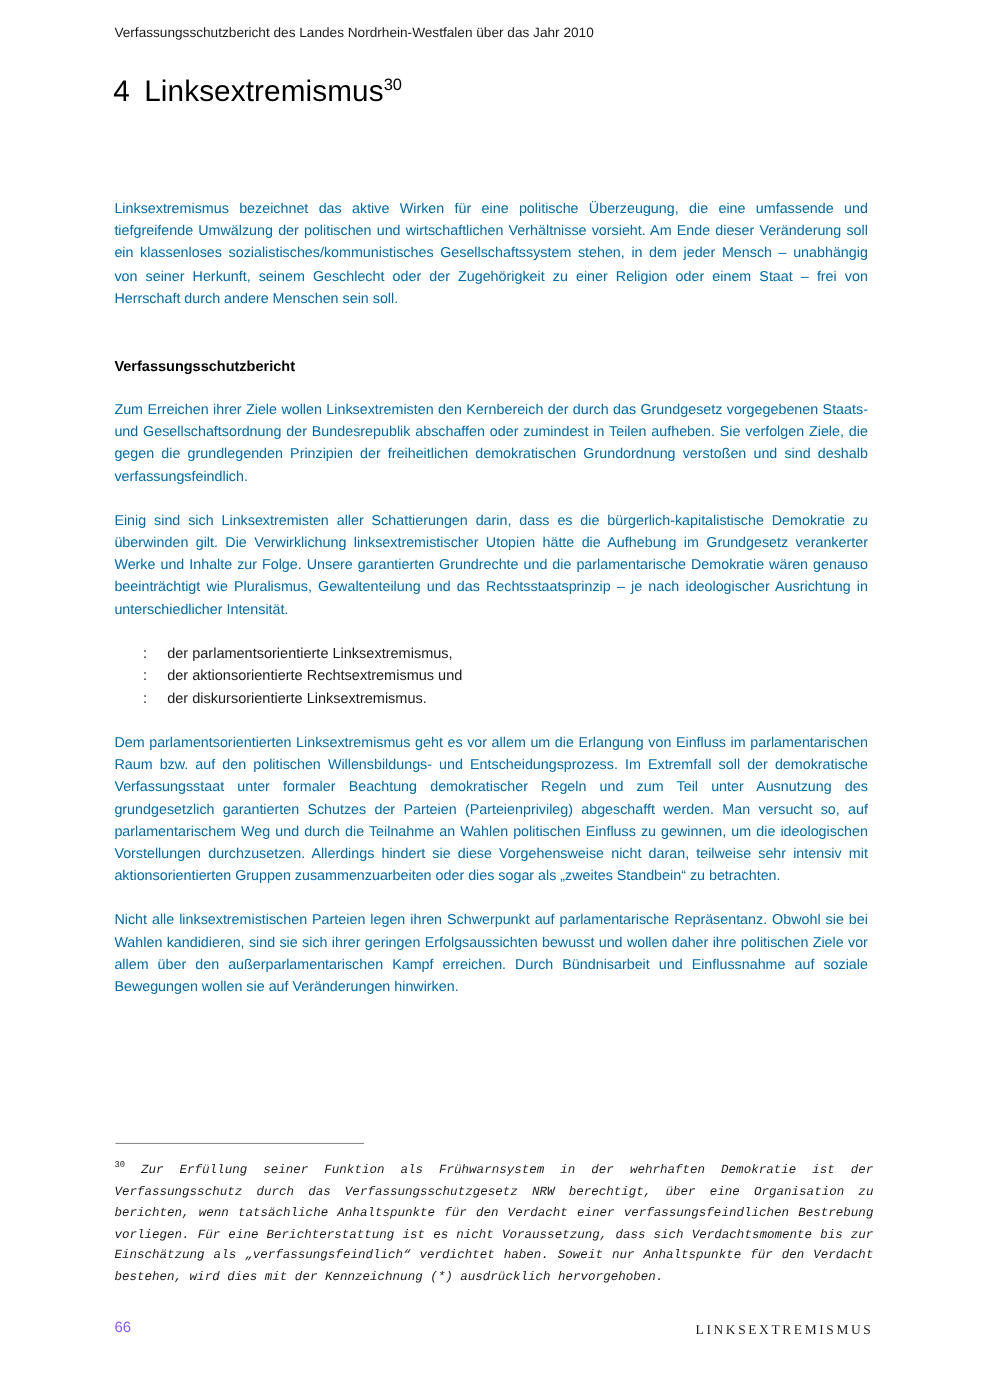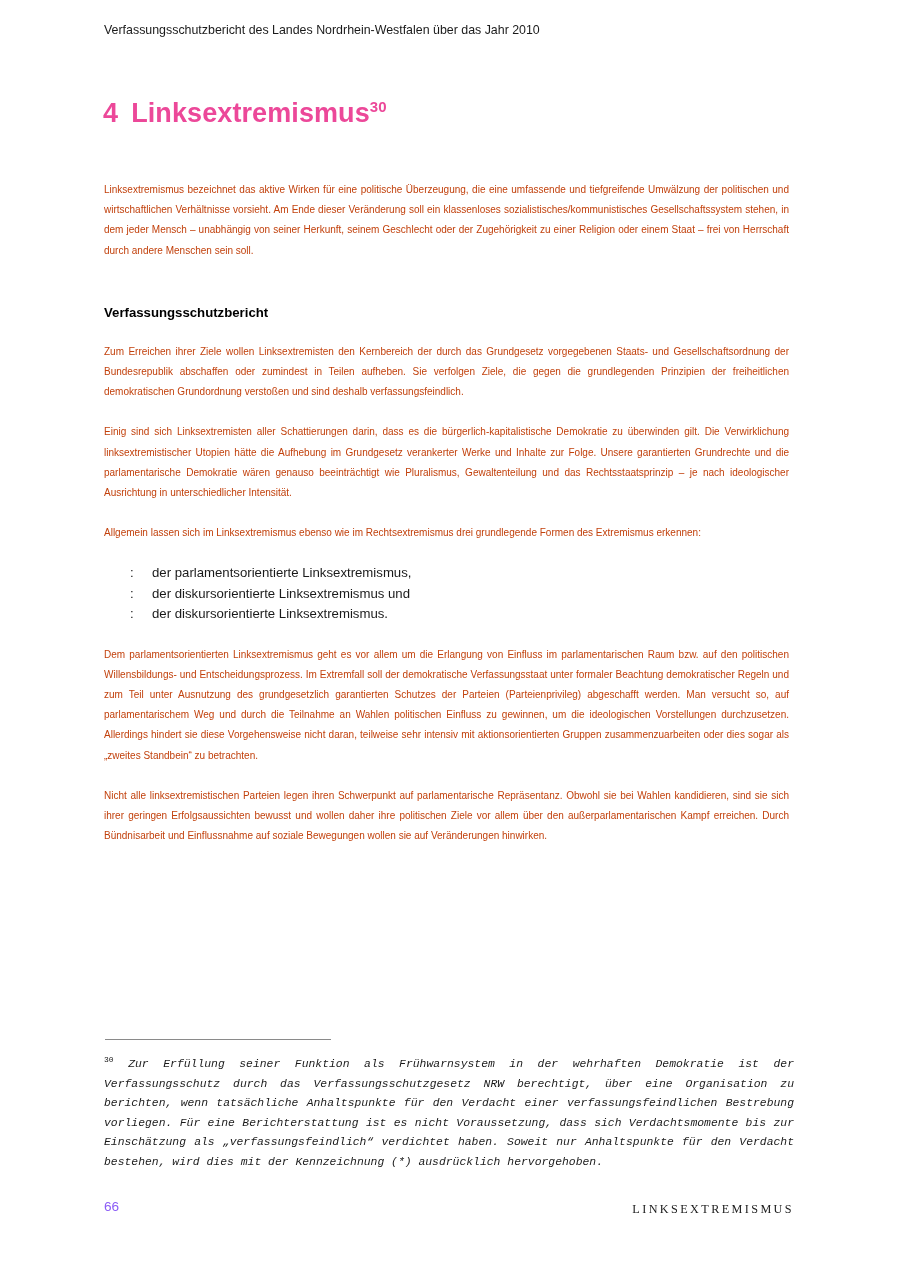--- a/index.html
+++ b/index.html
@@ -32,26 +32,26 @@
     font-size: 12.4px;
     line-height: 16px;
     color: #1a1a1a;
     white-space: nowrap;
   }
 
   
   .chapter-title {
     position: absolute;
     left: 103px;
-    top: 78px;
+    top: 48px;
     font-size: 27px;
-    font-weight: 700;
+    font-weight: 400;
     line-height: 34px;
     letter-spacing: 0.1px;
-    color: #ec4899;
+    color: #000000;
     white-space: nowrap;
   }
   .chapter-number {
     margin-right: 13px;
   }
   .footnote-ref {
     font-size: 15px;
     vertical-align: super;
     line-height: 0;
     letter-spacing: 0;
@@ -59,24 +59,24 @@
 
   
   .content {
     position: absolute;
     left: 104px;
     top: 180px;
     width: 685px;
   }
   p.body-par {
     margin: 0 0 20px 0;
-    font-size: 10px;
+    font-size: 13px;
     line-height: 20.2px;
     text-align: justify;
-    color: #c2410c;
+    color: #0369a1;
     hyphens: manual;
   }
   p.body-par:last-child { margin-bottom: 0; }
 
   .section-heading {
     margin: 0 0 19px 0;
     font-size: 13.2px;
     line-height: 20px;
     font-weight: bold;
     color: #000000;
@@ -171,30 +171,29 @@
     <p class="body-par">Linksextremismus bezeichnet das aktive Wirken für eine politische Überzeugung, die eine umfassende und tiefgreifende Umwälzung der politischen und wirtschaftlichen Verhältnisse vorsieht. Am Ende dieser Veränderung soll ein klassenloses sozialistisches/kommunistisches Gesellschaftssystem stehen, in dem jeder Mensch – unabhängig von seiner Herkunft, seinem Geschlecht oder der Zugehörigkeit zu einer Religion oder einem Staat – frei von Herrschaft durch andere Menschen sein soll.</p>
 
     <div class="spacer-before-heading"></div>
 
     <h2 class="section-heading">Verfassungsschutzbericht</h2>
 
     <p class="body-par">Zum Erreichen ihrer Ziele wollen Linksextremisten den Kernbereich der durch das Grundgesetz vorgegebenen Staats- und Gesellschaftsordnung der Bundesrepublik abschaffen oder zumindest in Teilen aufheben. Sie verfolgen Ziele, die gegen die grundlegenden Prinzipien der freiheitlichen demokratischen Grundordnung verstoßen und sind deshalb verfassungsfeindlich.</p>
 
     <p class="body-par">Einig sind sich Linksextremisten aller Schattierungen darin, dass es die bürgerlich-kapitalistische Demokratie zu überwinden gilt. Die Verwirklichung linksextremistischer Utopien hätte die Aufhebung im Grundgesetz verankerter Werke und Inhalte zur Folge. Unsere garantierten Grundrechte und die parlamentarische Demokratie wären genauso beeinträchtigt wie Pluralismus, Gewaltenteilung und das Rechtsstaatsprinzip – je nach ideologischer Ausrichtung in unterschiedlicher Intensität.</p>
 
-    <p class="body-par">Allgemein lassen sich im Linksextremismus ebenso wie im Rechtsextremismus drei grundlegende Formen des Extremismus erkennen:</p>
 
     <ul class="form-list">
       <li>
         <span class="marker">:</span>
         <span>der parlamentsorientierte Linksextremismus,</span>
       </li>
       <li>
         <span class="marker">:</span>
-        <span>der diskursorientierte Linksextremismus und</span>
+        <span>der aktionsorientierte Rechtsextremismus und</span>
       </li>
       <li>
         <span class="marker">:</span>
         <span>der diskursorientierte Linksextremismus.</span>
       </li>
     </ul>
 
     <p class="body-par">Dem parlamentsorientierten Linksextremismus geht es vor allem um die Erlangung von Einfluss im parlamentarischen Raum bzw. auf den politischen Willensbildungs- und Entscheidungsprozess. Im Extremfall soll der demokratische Verfassungsstaat unter formaler Beachtung demokratischer Regeln und zum Teil unter Ausnutzung des grundgesetzlich garantierten Schutzes der Parteien (Parteienprivileg) abgeschafft werden. Man versucht so, auf parlamentarischem Weg und durch die Teilnahme an Wahlen politischen Einfluss zu gewinnen, um die ideologischen Vorstellungen durchzusetzen. Allerdings hindert sie diese Vorgehensweise nicht daran, teilweise sehr intensiv mit aktionsorientierten Gruppen zusammenzuarbeiten oder dies sogar als „zweites Standbein“ zu betrachten.</p>
 
 

